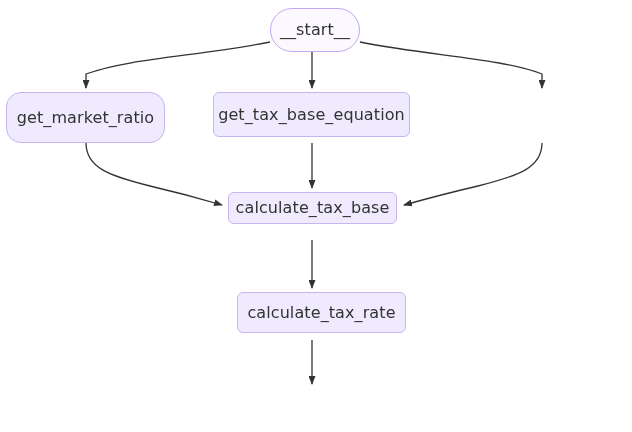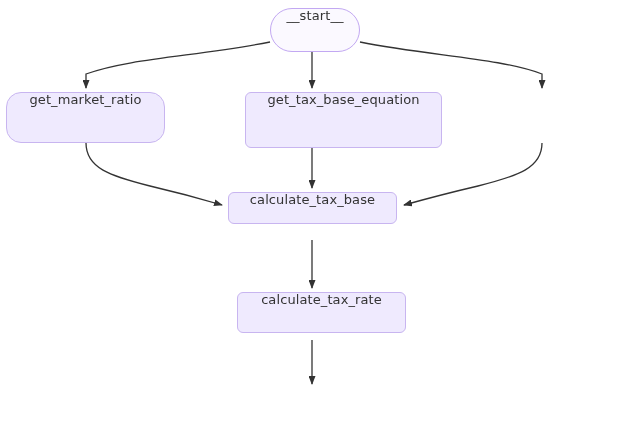--- a/index.html
+++ b/index.html
@@ -29,27 +29,28 @@
   }
   .edge-path {
     fill: none;
     stroke: #333333;
     stroke-width: 1.3px;
   }
   .node {
     position: absolute;
     box-sizing: border-box;
     display: flex;
+    align-items: center;
     justify-content: center;
     text-align: center;
     background: #efeafe;
     border: 1.2px solid #c8b5f0;
     border-radius: 6px;
     color: #333333;
-    font-size: 13px;
+    font-size: 16px;
     line-height: 1.1;
     letter-spacing: 0.1px;
     white-space: nowrap;
     z-index: 2;
   }
   .node.terminal-start {
     background: #fbf9ff;
     border: 1.6px solid #c2a8f2;
     border-radius: 999px;
   }
@@ -87,21 +88,21 @@
   </svg>
 
   <div class="node terminal-start" style="left: 270px; top: 8px; width: 90px; height: 44px;">
     <span class="node-label">__start__</span>
   </div>
 
   <div class="node" style="left: 6px; top: 92px; width: 159px; height: 51px; border-radius: 15px;">
     <span class="node-label">get_market_ratio</span>
   </div>
 
-  <div class="node" style="left: 213px; top: 92px; width: 197px; height: 56px; margin-left: 32px;">
+  <div class="node" style="left: 213px; top: 92px; width: 197px; height: 45px;">
     <span class="node-label">get_tax_base_equation</span>
   </div>
 
 
   <div class="node" style="left: 228px; top: 192px; width: 169px; height: 32px;">
     <span class="node-label">calculate_tax_base</span>
   </div>
 
   <div class="node" style="left: 237px; top: 292px; width: 169px; height: 41px;">
     <span class="node-label">calculate_tax_rate</span>

